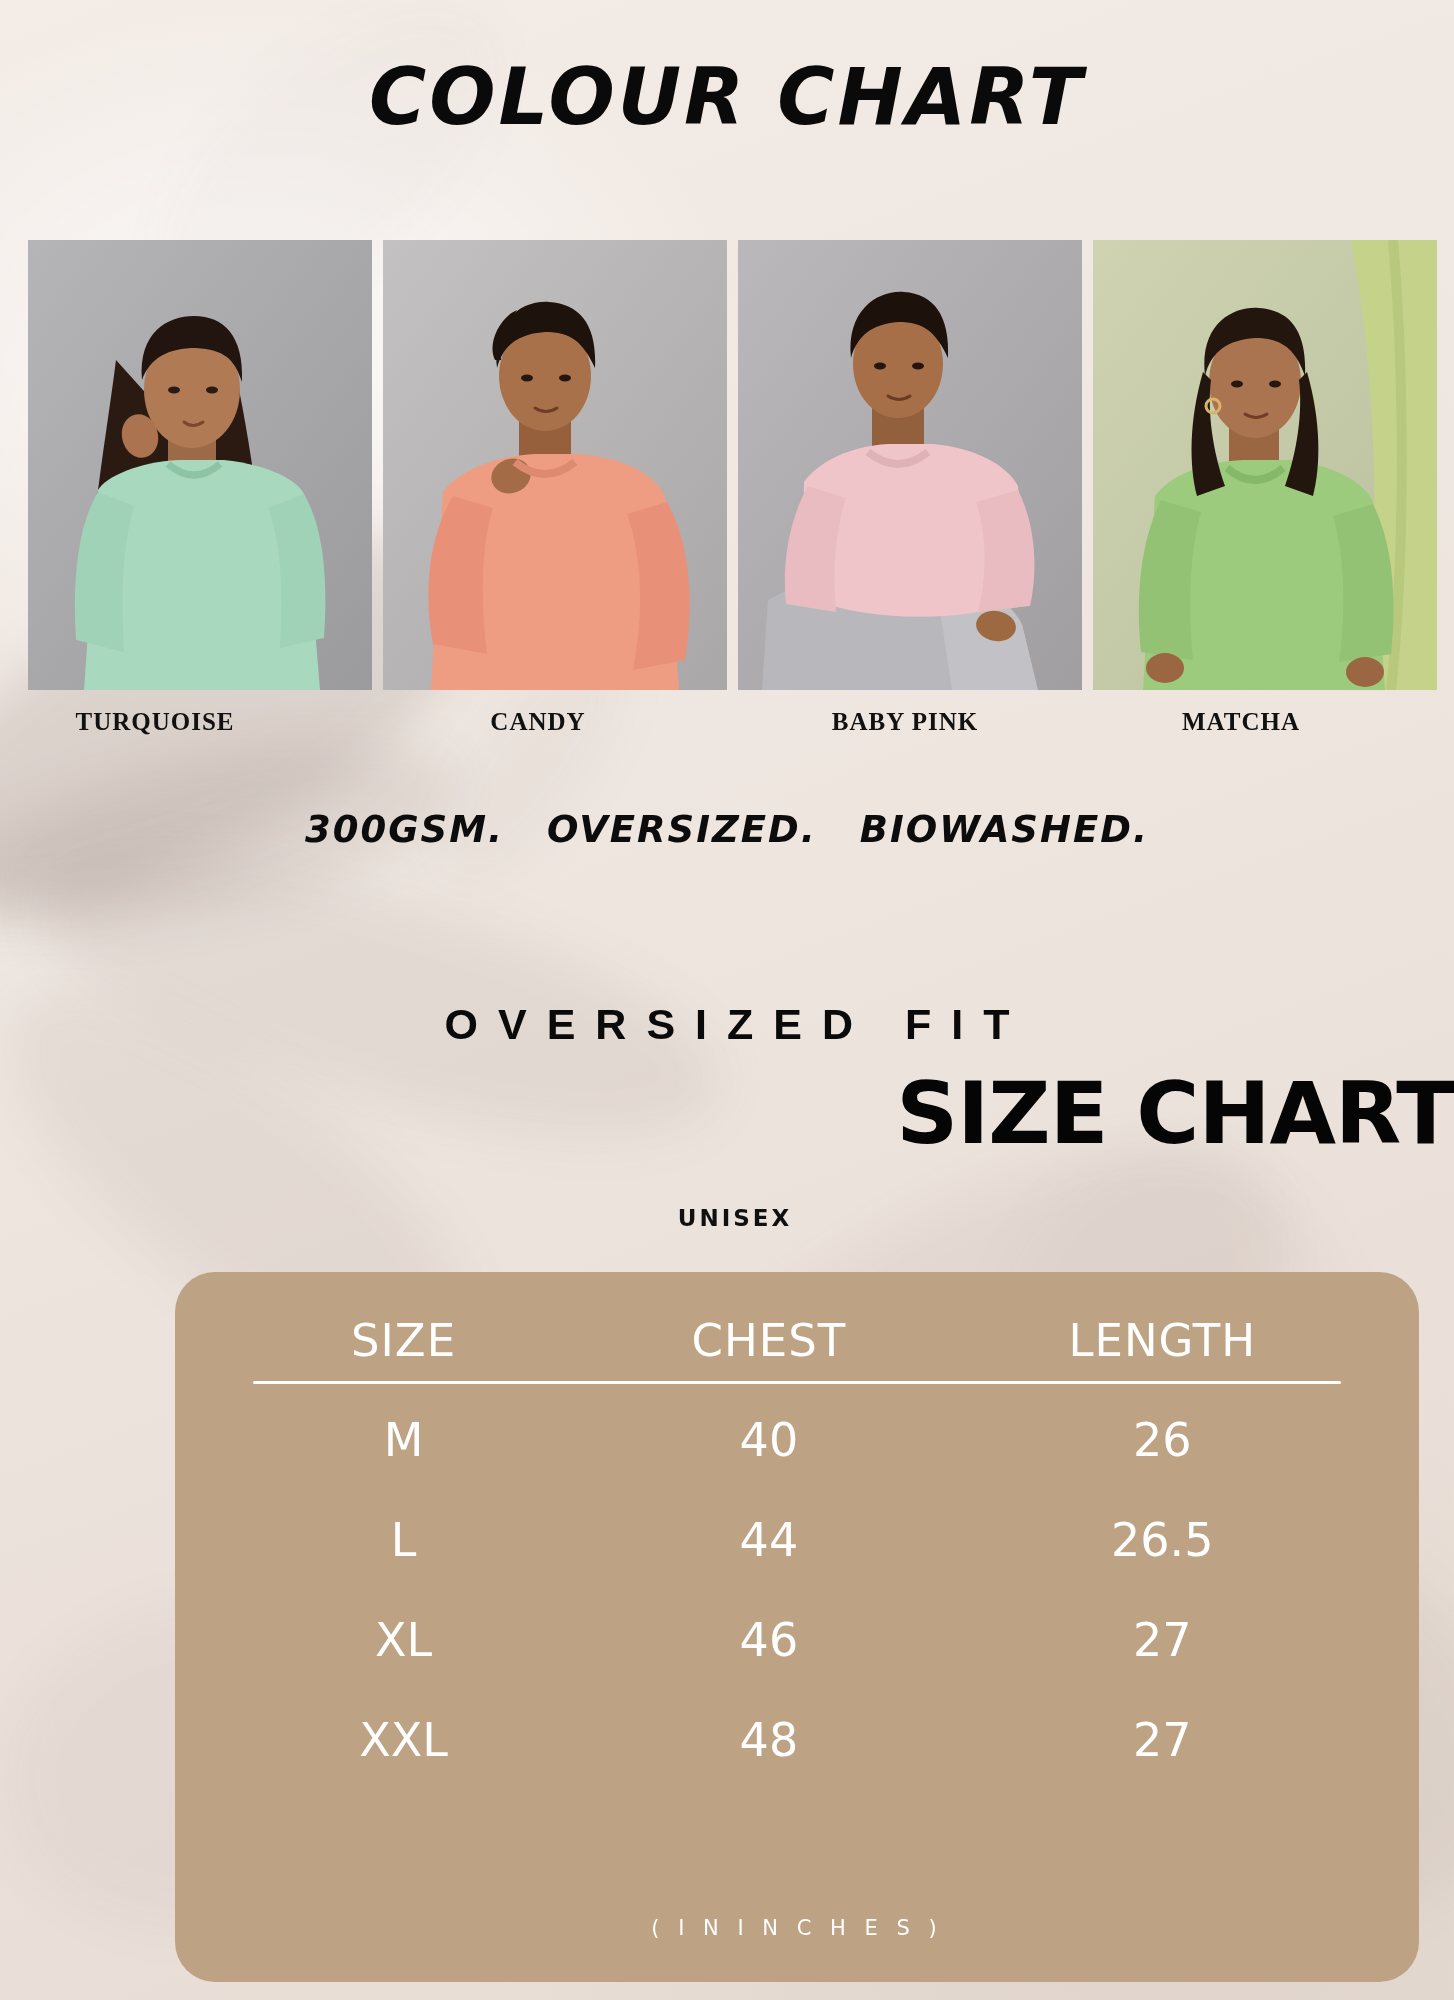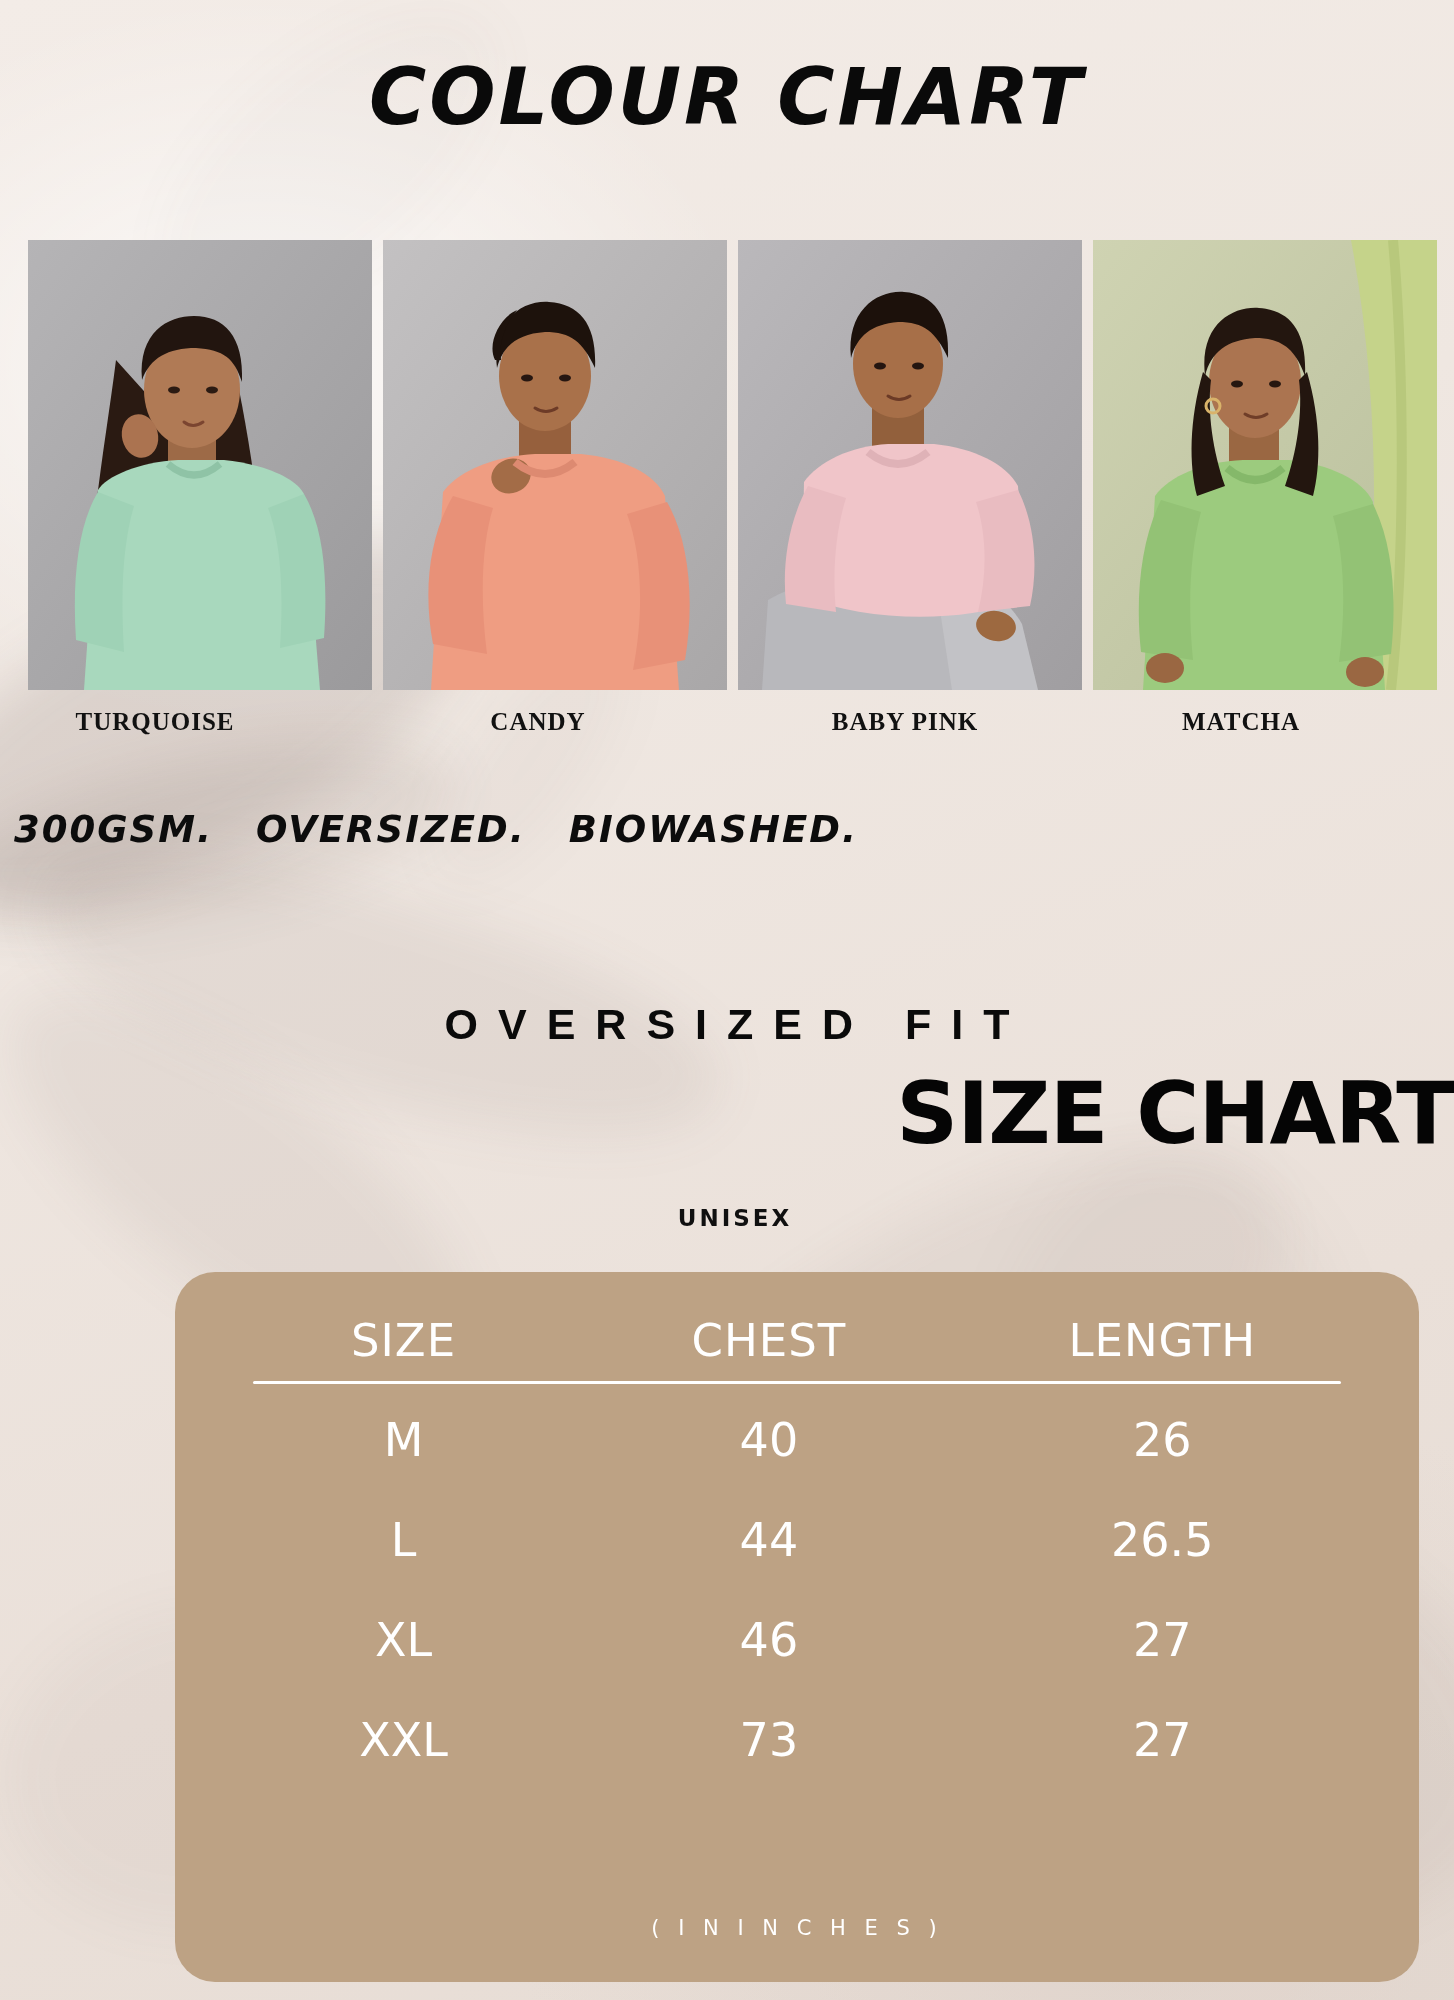--- a/index.html
+++ b/index.html
@@ -88,21 +88,21 @@
   .cap-shift-2 { padding-right: 34px; }
   .cap-shift-3 { padding-right: 10px; }
   .cap-shift-4 { padding-right: 48px; }
 
   
   .spec-line {
     position: absolute;
     top: 808px;
     left: 0;
     width: 100%;
-    text-align: left;
+    text-align: center;
     font-family: "DejaVu Sans", sans-serif;
     font-style: italic;
     font-weight: 700;
     font-size: 37px;
     letter-spacing: 2px;
     color: #0c0c0c;
   }
   .spec-line span { margin: 0 14px; }
 
   
@@ -402,20 +402,20 @@
           <div class="c-chest">44</div>
           <div class="c-length">26.5</div>
         </div>
         <div class="trow">
           <div class="c-size">XL</div>
           <div class="c-chest">46</div>
           <div class="c-length">27</div>
         </div>
         <div class="trow">
           <div class="c-size">XXL</div>
-          <div class="c-chest">73</div>
+          <div class="c-chest">48</div>
           <div class="c-length">27</div>
         </div>
       </div>
     </div>
     <div class="inches">( I N   I N C H E S )</div>
   </div>
 </div>
 
 </body></html>

